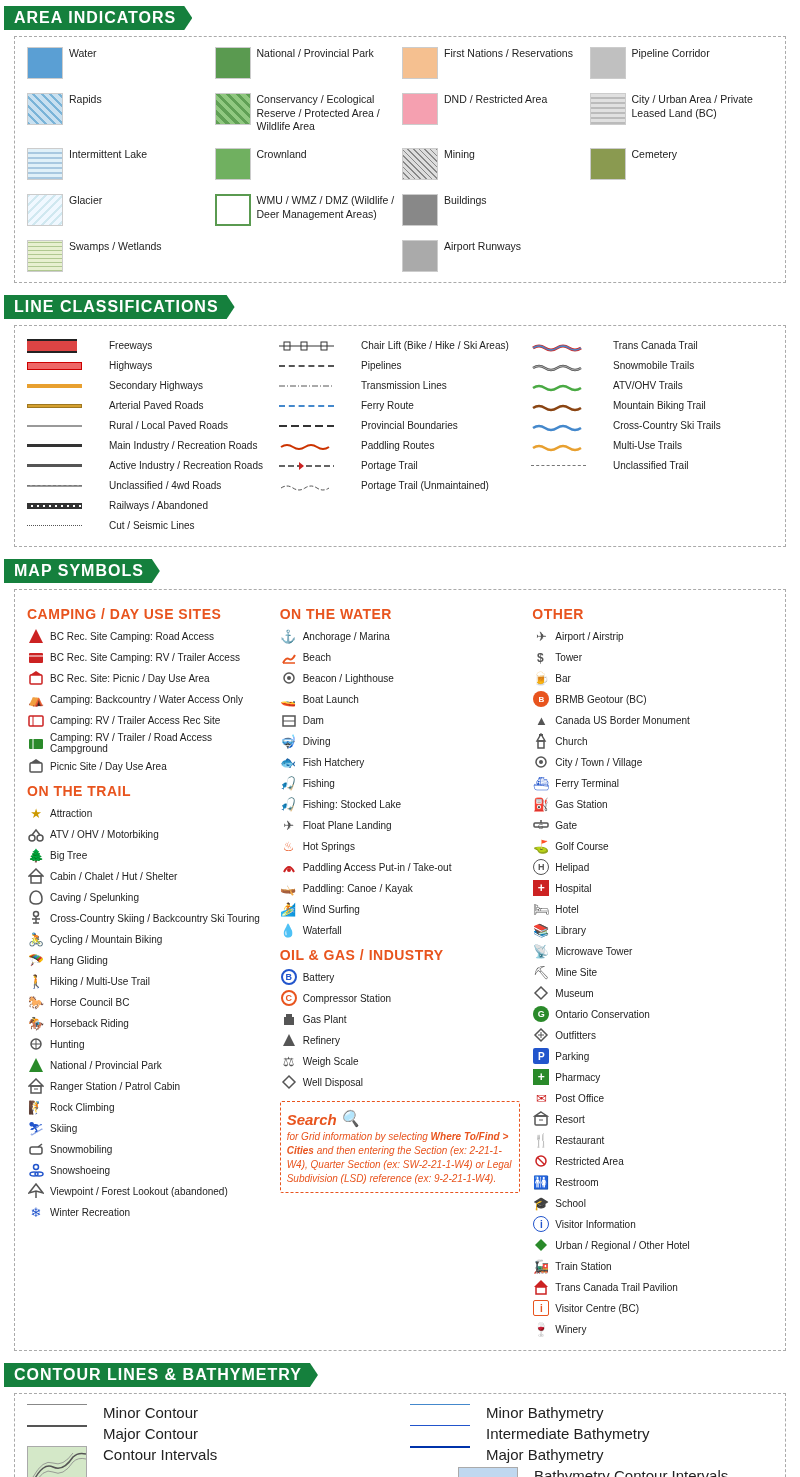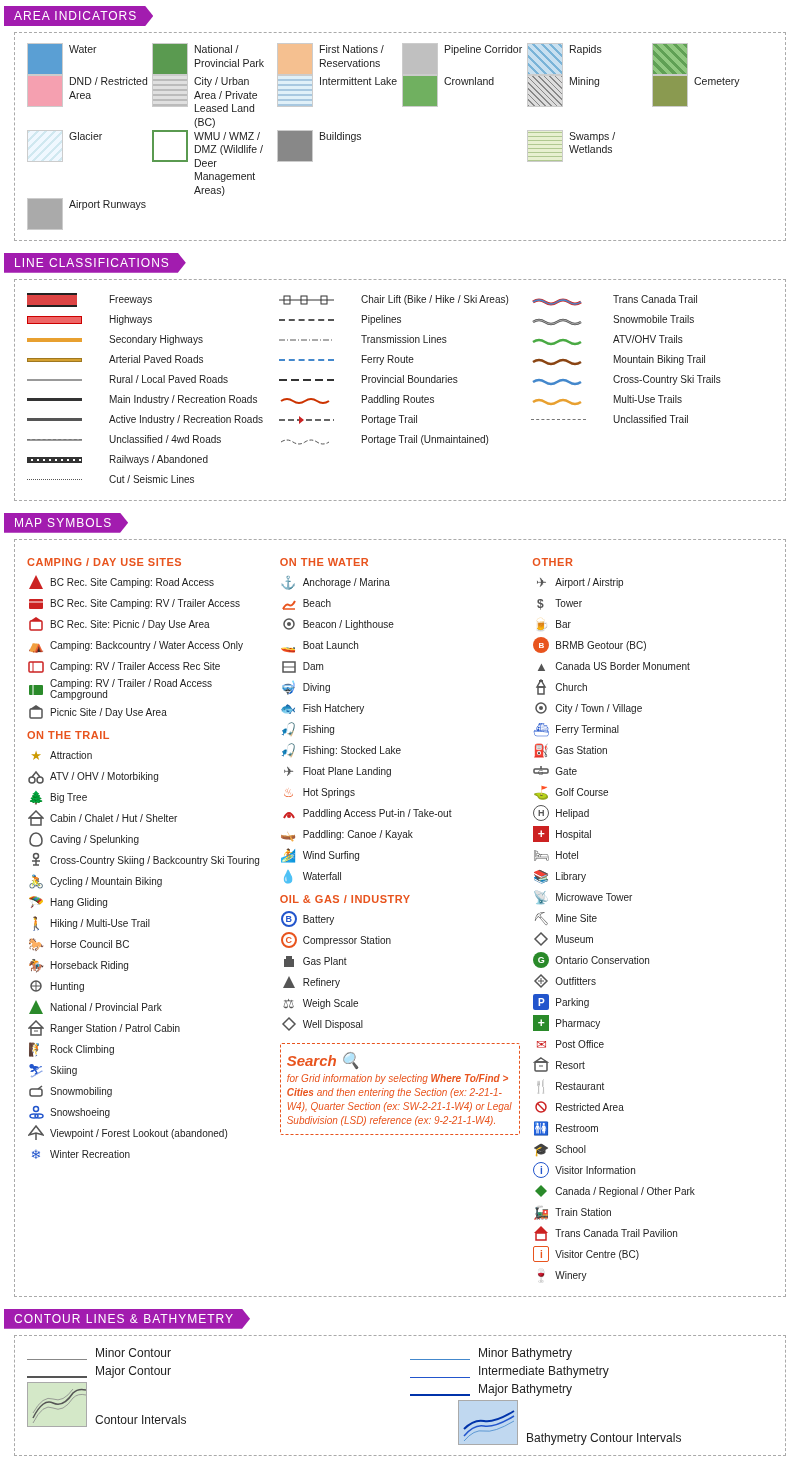--- a/index.html
+++ b/index.html
@@ -15,22 +15,22 @@
     .section-box {
       border: 1.5px dashed #aaa;
       margin: 6px 10px 12px 10px;
       padding: 10px 12px;
       position: relative;
     }
 
     
     .area-grid {
       display: grid;
-      grid-template-columns: 1fr 1fr 1fr 1fr 1fr 1fr;
-      gap: 0 4px;
+      grid-template-columns: 1fr 1fr 1fr 1fr;
+      gap: 14px 4px;
     }
     .area-item {
       display: flex;
       align-items: flex-start;
       gap: 6px;
     }
     .area-swatch {
       width: 36px;
       height: 32px;
       flex-shrink: 0;
@@ -159,21 +159,21 @@
     }
 
     
     .map-symbols-grid {
       display: grid;
       grid-template-columns: 1fr 1fr 1fr;
       gap: 0 12px;
     }
     .subsection-title {
       font-weight: bold;
-      font-size: 11px;
+      font-size: 14px;
       color: #e8541e;
       margin: 6px 0 4px 0;
       text-transform: uppercase;
       letter-spacing: 0.5px;
     }
     .symbol-item {
       display: flex;
       align-items: center;
       gap: 5px;
       padding: 1.5px 0;
@@ -204,23 +204,23 @@
       font-size: 10px;
       line-height: 1.4;
     }
     .search-title {
       font-size: 15px;
       font-weight: bold;
       color: #e8541e;
     }
     .contour-item {
       display: flex;
-      align-items: flex-end;
-      gap: 8px;
-      font-size: 12px;
+      align-items: flex-start;
+      gap: 16px;
+      font-size: 15px;
     }
     .contour-line-minor {
       width: 60px;
       border-top: 1px solid #888;
     }
     .contour-line-major {
       width: 60px;
       border-top: 2px solid #555;
     }
     .contour-img {
@@ -254,24 +254,24 @@
       padding: 6px 4px;
     }
 
     .main-section {
       margin-bottom: 4px;
     }
 
     
     .label-tab {
       display: inline-block;
-      background: #a21caf;
+      background: #15803d;
       color: white;
-      font-weight: normal;
-      font-size: 12px;
+      font-weight: bold;
+      font-size: 16px;
       letter-spacing: 1px;
       padding: 3px 16px 3px 10px;
       clip-path: polygon(0 0, calc(100% - 8px) 0, 100% 50%, calc(100% - 8px) 100%, 0 100%);
     }
 
     .section-row {
       display: flex;
       align-items: center;
       margin-bottom: 2px;
     }
@@ -331,20 +331,21 @@
           <div class="area-swatch swatch-pipeline"></div>
           <span class="area-label">Pipeline Corridor</span>
         </div>
 
         <div class="area-item">
           <div class="area-swatch swatch-rapids"></div>
           <span class="area-label">Rapids</span>
         </div>
         <div class="area-item">
           <div class="area-swatch swatch-conservancy"></div>
+          <span class="area-label">Conservancy / Ecological Reserve / Protected Area / Wildlife Area</span>
         </div>
         <div class="area-item">
           <div class="area-swatch swatch-dnd"></div>
           <span class="area-label">DND / Restricted Area</span>
         </div>
         <div class="area-item">
           <div class="area-swatch swatch-cityurban"></div>
           <span class="area-label">City / Urban Area / Private Leased Land (BC)</span>
         </div>
 
@@ -1114,21 +1115,21 @@
               <div style="width:16px;height:16px;border:1.5px solid #2255cc;border-radius:50%;display:flex;align-items:center;justify-content:center;font-size:10px;color:#2255cc;font-weight:bold;">i</div>
             </div>
             <span>Visitor Information</span>
           </div>
           <div class="symbol-item">
             <div class="sym-icon sym-icon-green">
               <svg width="16" height="16">
                   <polygon points="8,2 14,8 8,14 2,8" fill="#2a8a2a"></polygon>
                 </svg>
             </div>
-            <span>Canada / Regional / Other Park</span>
+            <span>Urban / Regional / Other Hotel</span>
           </div>
           <div class="symbol-item">
             <div class="sym-icon sym-icon-gray">🚂</div>
             <span>Train Station</span>
           </div>
           <div class="symbol-item">
             <div class="sym-icon sym-icon-red">
               <svg width="16" height="16">
                   <rect x="3" y="8" width="10" height="7" fill="none" stroke="#cc2222" stroke-width="1.5"></rect>
                   <polygon points="8,1 15,8 1,8" fill="#cc2222"></polygon>

